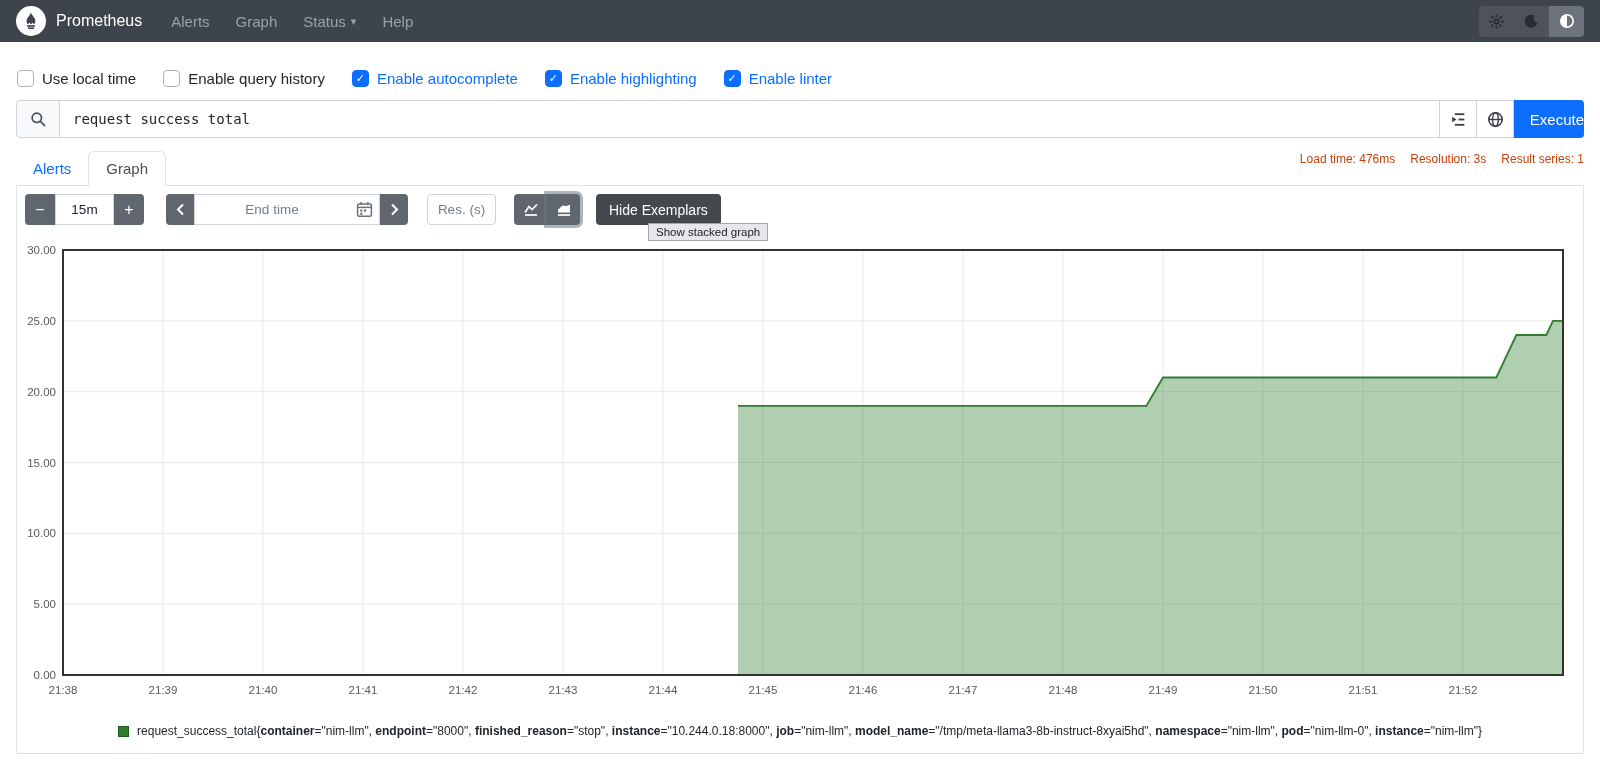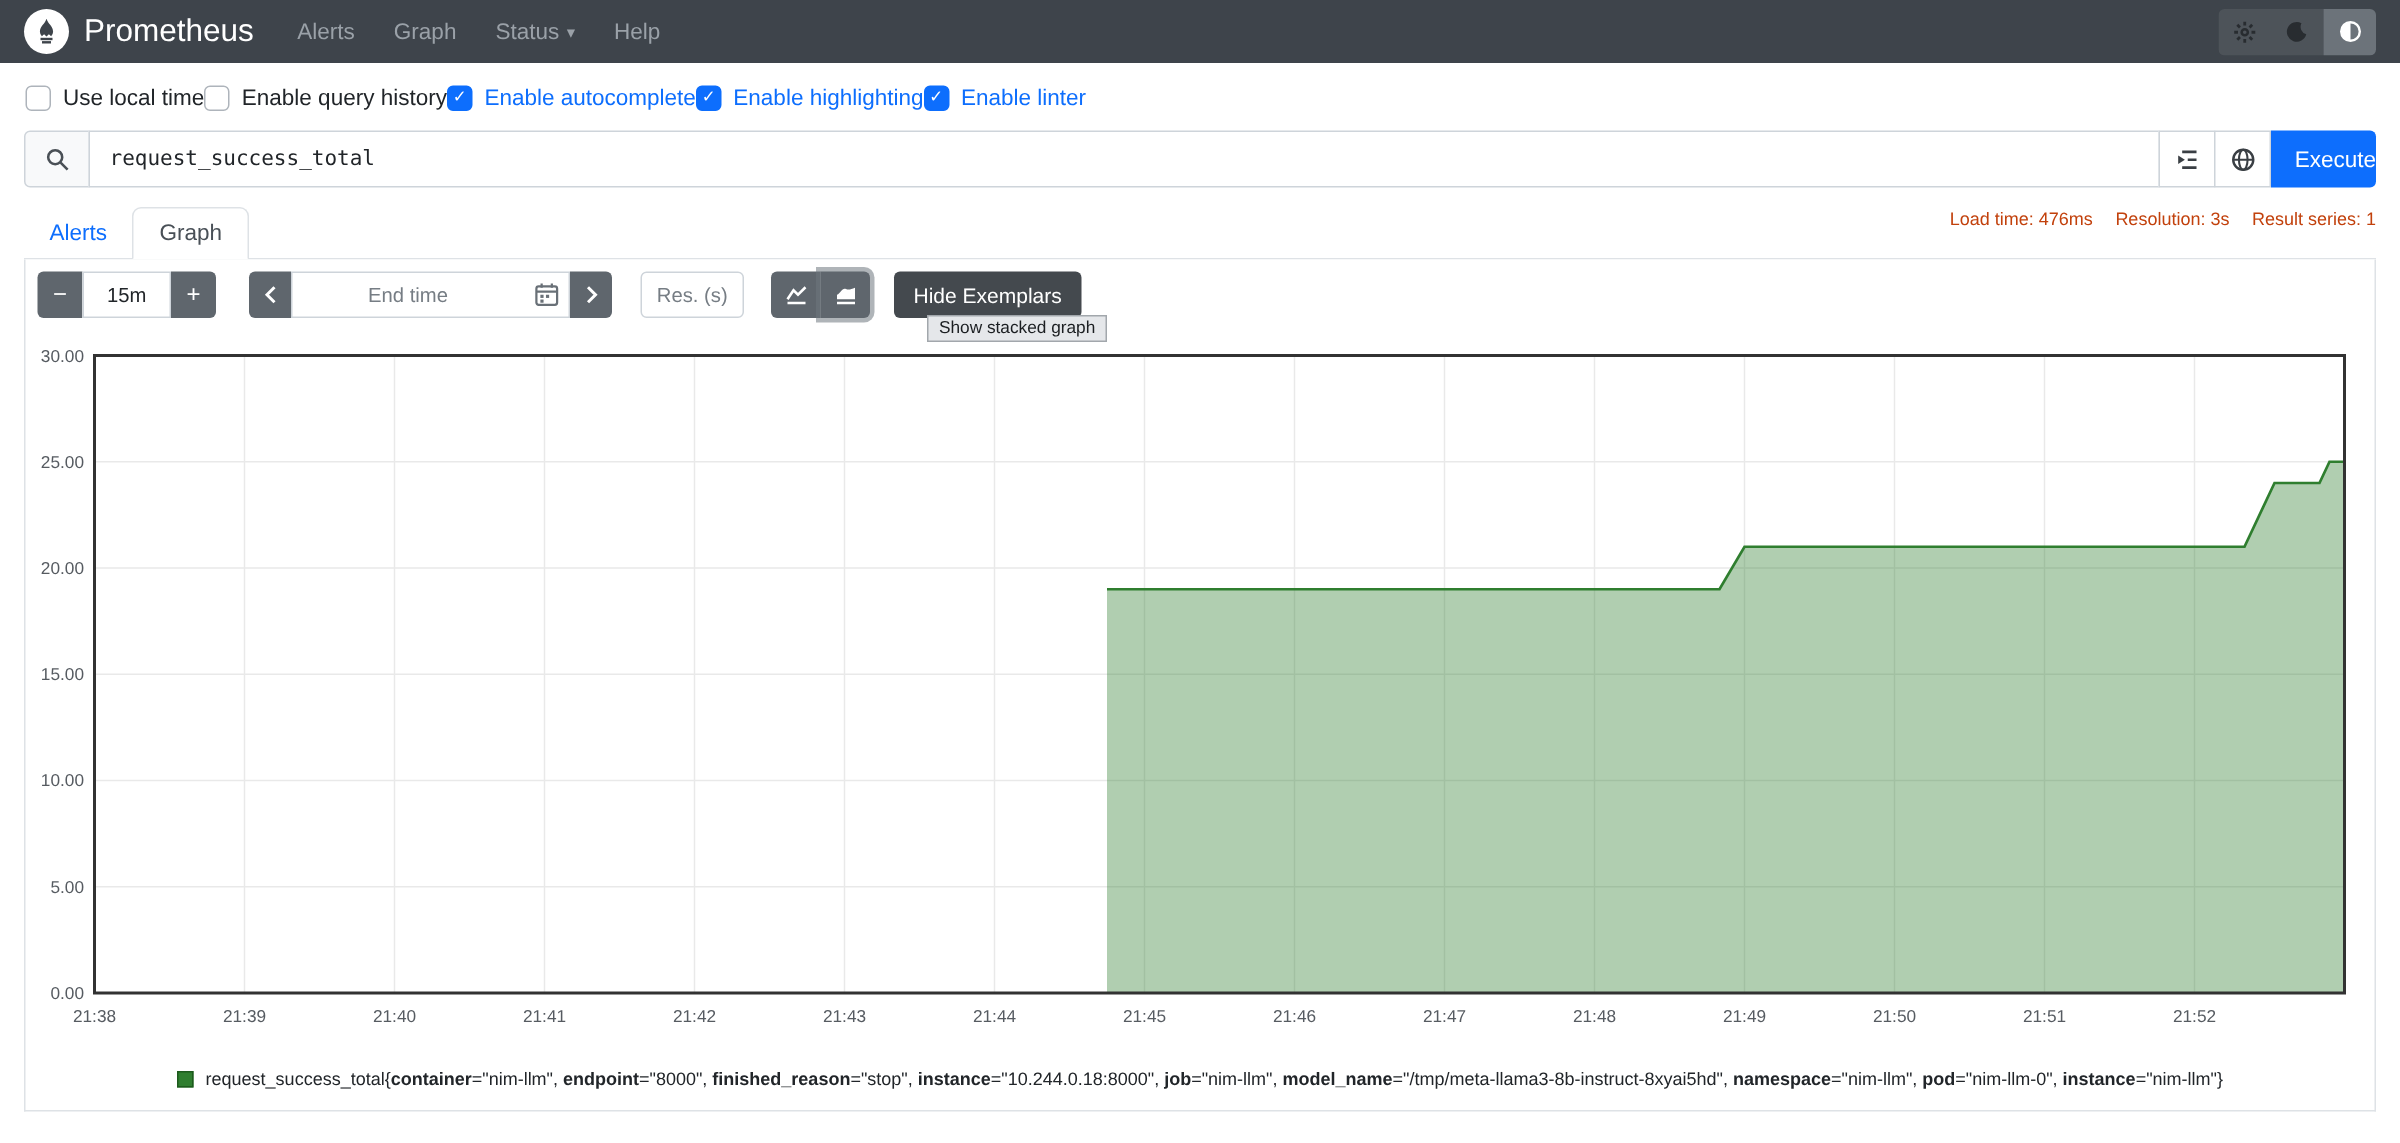--- a/index.html
+++ b/index.html
@@ -3,30 +3,30 @@
 <meta charset="utf-8">
 <style>
   * { box-sizing: border-box; margin: 0; padding: 0; }
   html,body { width:1600px; height:762px; background:#fff; overflow:hidden;
     font-family:"Liberation Sans", sans-serif; }
 
   
   .navbar { height:42px; background:#3e444b; display:flex; align-items:center; padding:0 16px; }
   .logo { width:30px; height:30px; border-radius:50%; background:#fff;
     display:flex; align-items:center; justify-content:center; flex:0 0 auto; }
-  .brand { color:#fff; font-size:21px; margin:0 16px 0 10px; cursor:pointer; }
+  .brand { color:#fff; font-size:16px; margin:0 16px 0 10px; cursor:pointer; }
   .nav-link { color:#9aa1a8; font-size:15px; padding:0 13px; cursor:pointer; display:flex; align-items:center; gap:5px;}
   .caret { font-size:11px; color:#9aa1a8; }
   .theme-group { margin-left:auto; display:flex; border-radius:4px; overflow:hidden; }
   .theme-btn { width:35px; height:31px; background:#4d5359; border:0; cursor:pointer;
     display:flex; align-items:center; justify-content:center; }
   .theme-btn.active { background:#6c737a; }
 
   
-  .options-row { display:flex; padding:15px 17px 13px 17px; align-items:center; }
+  .options-row { display:flex; gap:27px; padding:28px 17px 13px 17px; align-items:center; }
   .cb { display:flex; align-items:center; gap:8px; font-size:15px; color:#212529; cursor:pointer; }
   .cb .box { width:17px; height:17px; border:1px solid #aeb4bb; border-radius:4px; background:#fff;
     display:flex; align-items:center; justify-content:center; font-size:11px; line-height:1; color:transparent; }
   .cb.checked .box { background:#0d6efd; border-color:#0d6efd; color:#fff; }
   .cb.checked .lbl { color:#0d6efd; }
 
   
   .query-row { display:flex; margin:0 16px; height:38px; }
   .addon { width:44px; background:#f8f9fa; border:1px solid #ced4da; border-radius:4px 0 0 4px;
     display:flex; align-items:center; justify-content:center; }
@@ -57,21 +57,21 @@
   .grp > :last-child { border-radius:0 4px 4px 0; }
   .ctl-input { height:31px; border:1px solid #ced4da; text-align:center; font-size:13.5px;
     color:#212529; outline:none; background:#fff; }
   .ctl-input::placeholder { color:#767d84; }
   .endtime-wrap { position:relative;border-radius:14px; }
   .endtime-wrap .cal { position:absolute; right:7px; top:7px; pointer-events:none; }
   .icon-sq { width:33px; }
   .focus-ring { box-shadow:0 0 0 3px rgba(110,118,126,.55); position:relative; z-index:1; border-radius:0 4px 4px 0; }
   .hide-ex { background:#44494e; color:#fff; border:0; height:31px; padding:0 13px;
     font-size:14px; border-radius:4px; cursor:pointer; margin-left:16px; }
-  .native-tooltip { position:absolute; left:601px; top:37px; background:#e5e7ea;
+  .native-tooltip { position:absolute; left:631px; top:37px; background:#e5e7ea;
     border:1px solid #a2a7ac; color:#1b1e21; font-size:11.5px; padding:2px 7px; white-space:nowrap; z-index:5; }
 
   .chart-wrap { margin-top:9px; }
   .legend { display:flex; justify-content:center; align-items:flex-start; gap:8px;
     margin-top:16px; font-size:12px; color:#212529; padding:0 40px; }
   .legend .swatch { width:11px; height:11px; background:#2f7e2f; border:1px solid #1d5a1d;
     margin-top:2px; flex:0 0 auto; }
   .legend b { font-weight:bold; }
 </style>
 </head>

